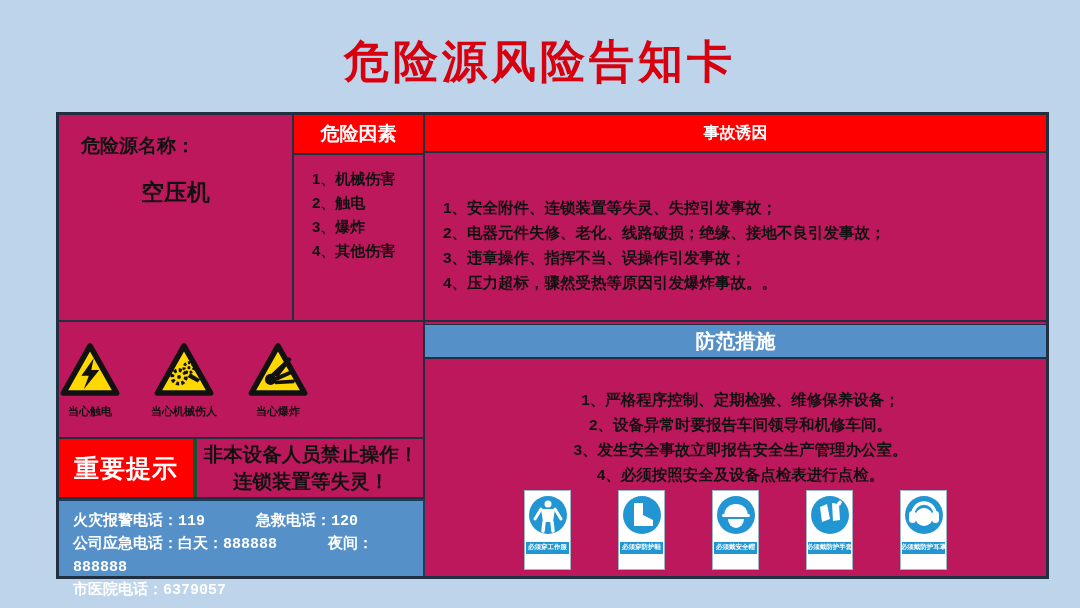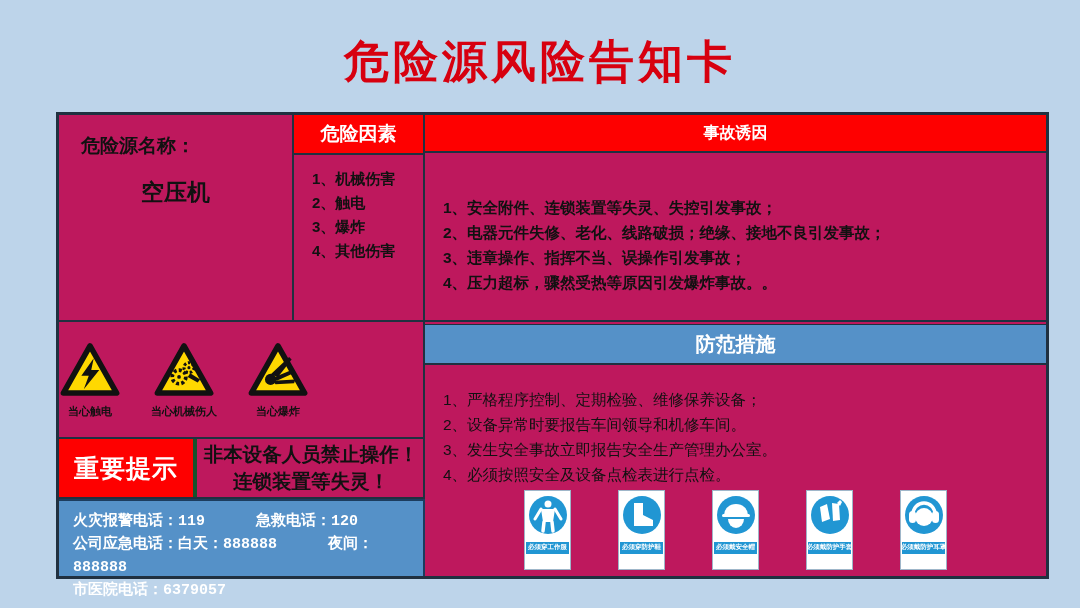--- a/index.html
+++ b/index.html
@@ -46,26 +46,26 @@
   .causes-header {
     position:absolute; left:366px; top:0; width:621px; height:38px;
     background:#fe0000; border-bottom:2px solid #203040;
     color:#fff; font-size:16px; font-weight:bold;
     display:flex; align-items:center; justify-content:center;
   }
   .causes-list { position:absolute; left:384px; top:80px; width:595px; font-size:15.5px; font-weight:bold; line-height:25px; }
 
   
   .prevention-header {
-    position:absolute; left:366px; top:209px; width:621px; height:41px;
+    position:absolute; left:366px; top:209px; width:621px; height:35px;
     background:#5591c8; border-top:1px solid #203040; border-bottom:2px solid #203040;
     color:#fff; font-size:20px; font-weight:bold;
     display:flex; align-items:center; justify-content:center;
   }
-  .prevention-list { position:absolute; left:384px; top:272px; width:595px; font-size:15.5px; font-weight:normal; line-height:25px; }
+  .prevention-list { position:absolute; left:384px; top:272px; width:595px; font-size:15.5px; font-weight:bold; line-height:25px;text-align:center; }
 
   
   .warning-area {
     position:absolute; left:0; top:207px; width:340px; height:115px;
     display:flex; align-items:center; justify-content:flex-start; gap:30px;
   }
   .warning-sign { display:flex; flex-direction:column; align-items:center; }
   .warning-sign .cap { font-size:11px; font-weight:bold; margin-top:2px; }
 
   

